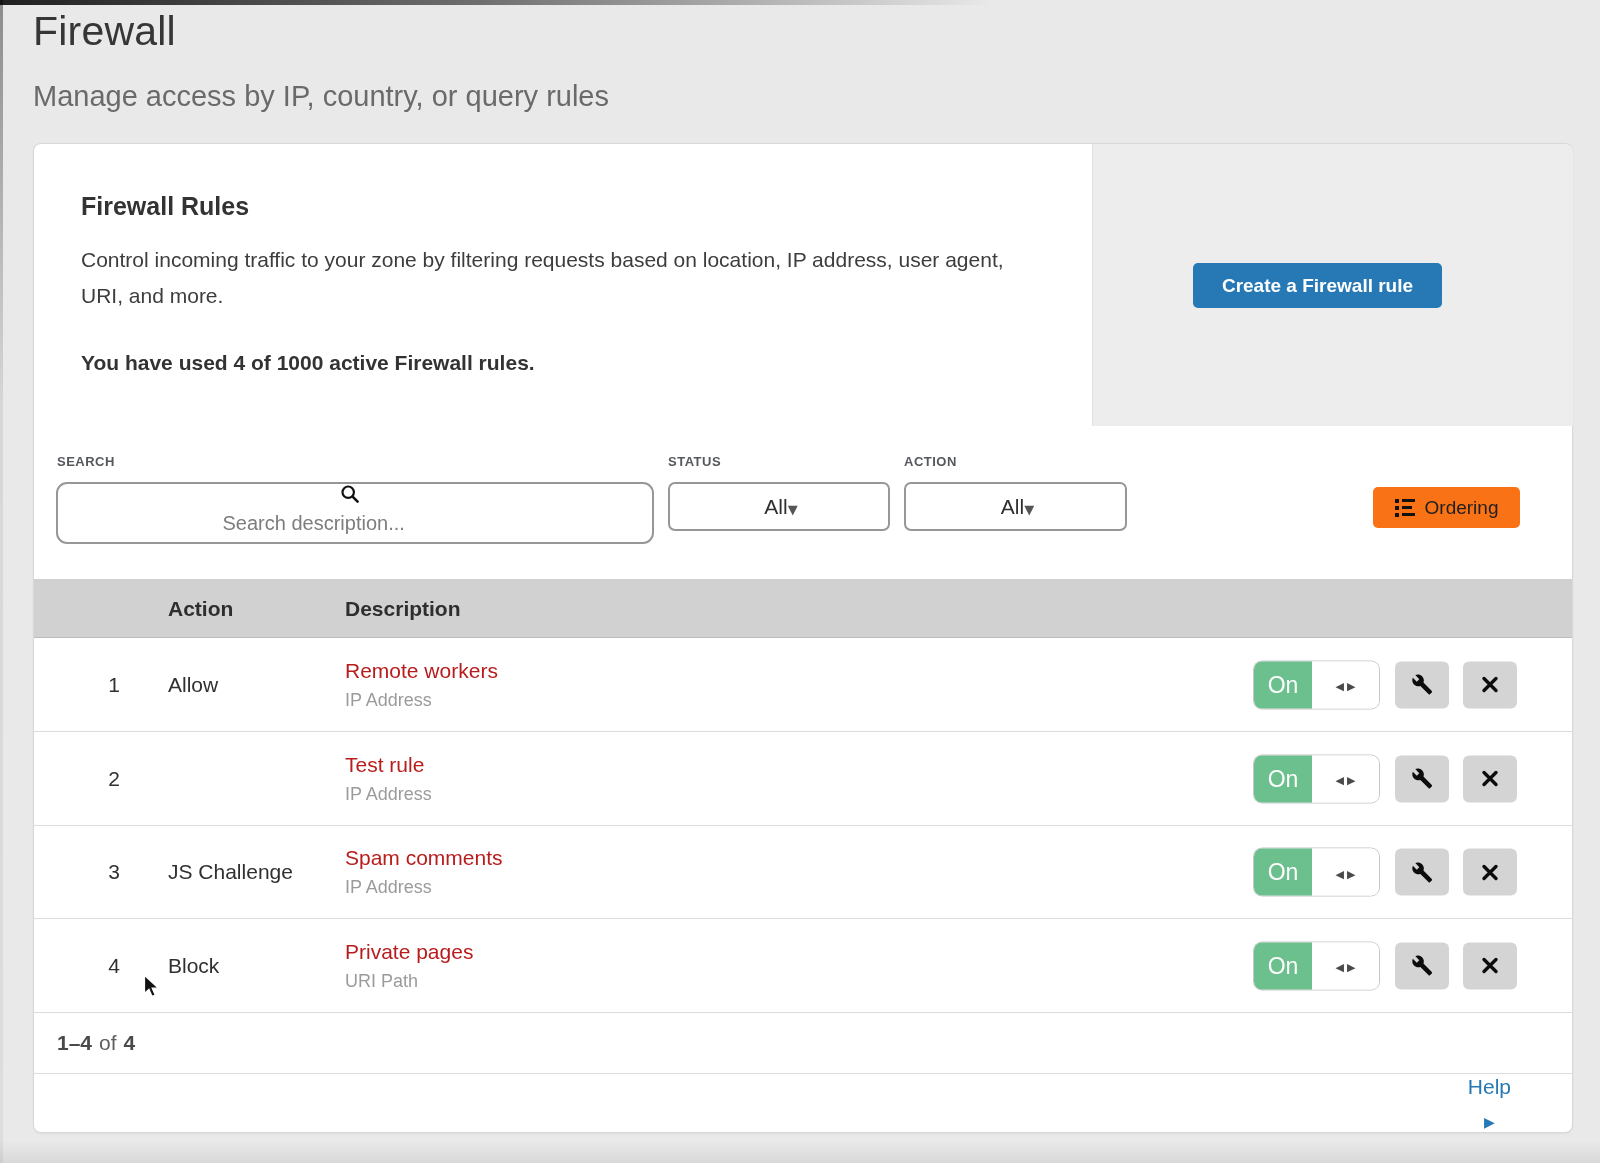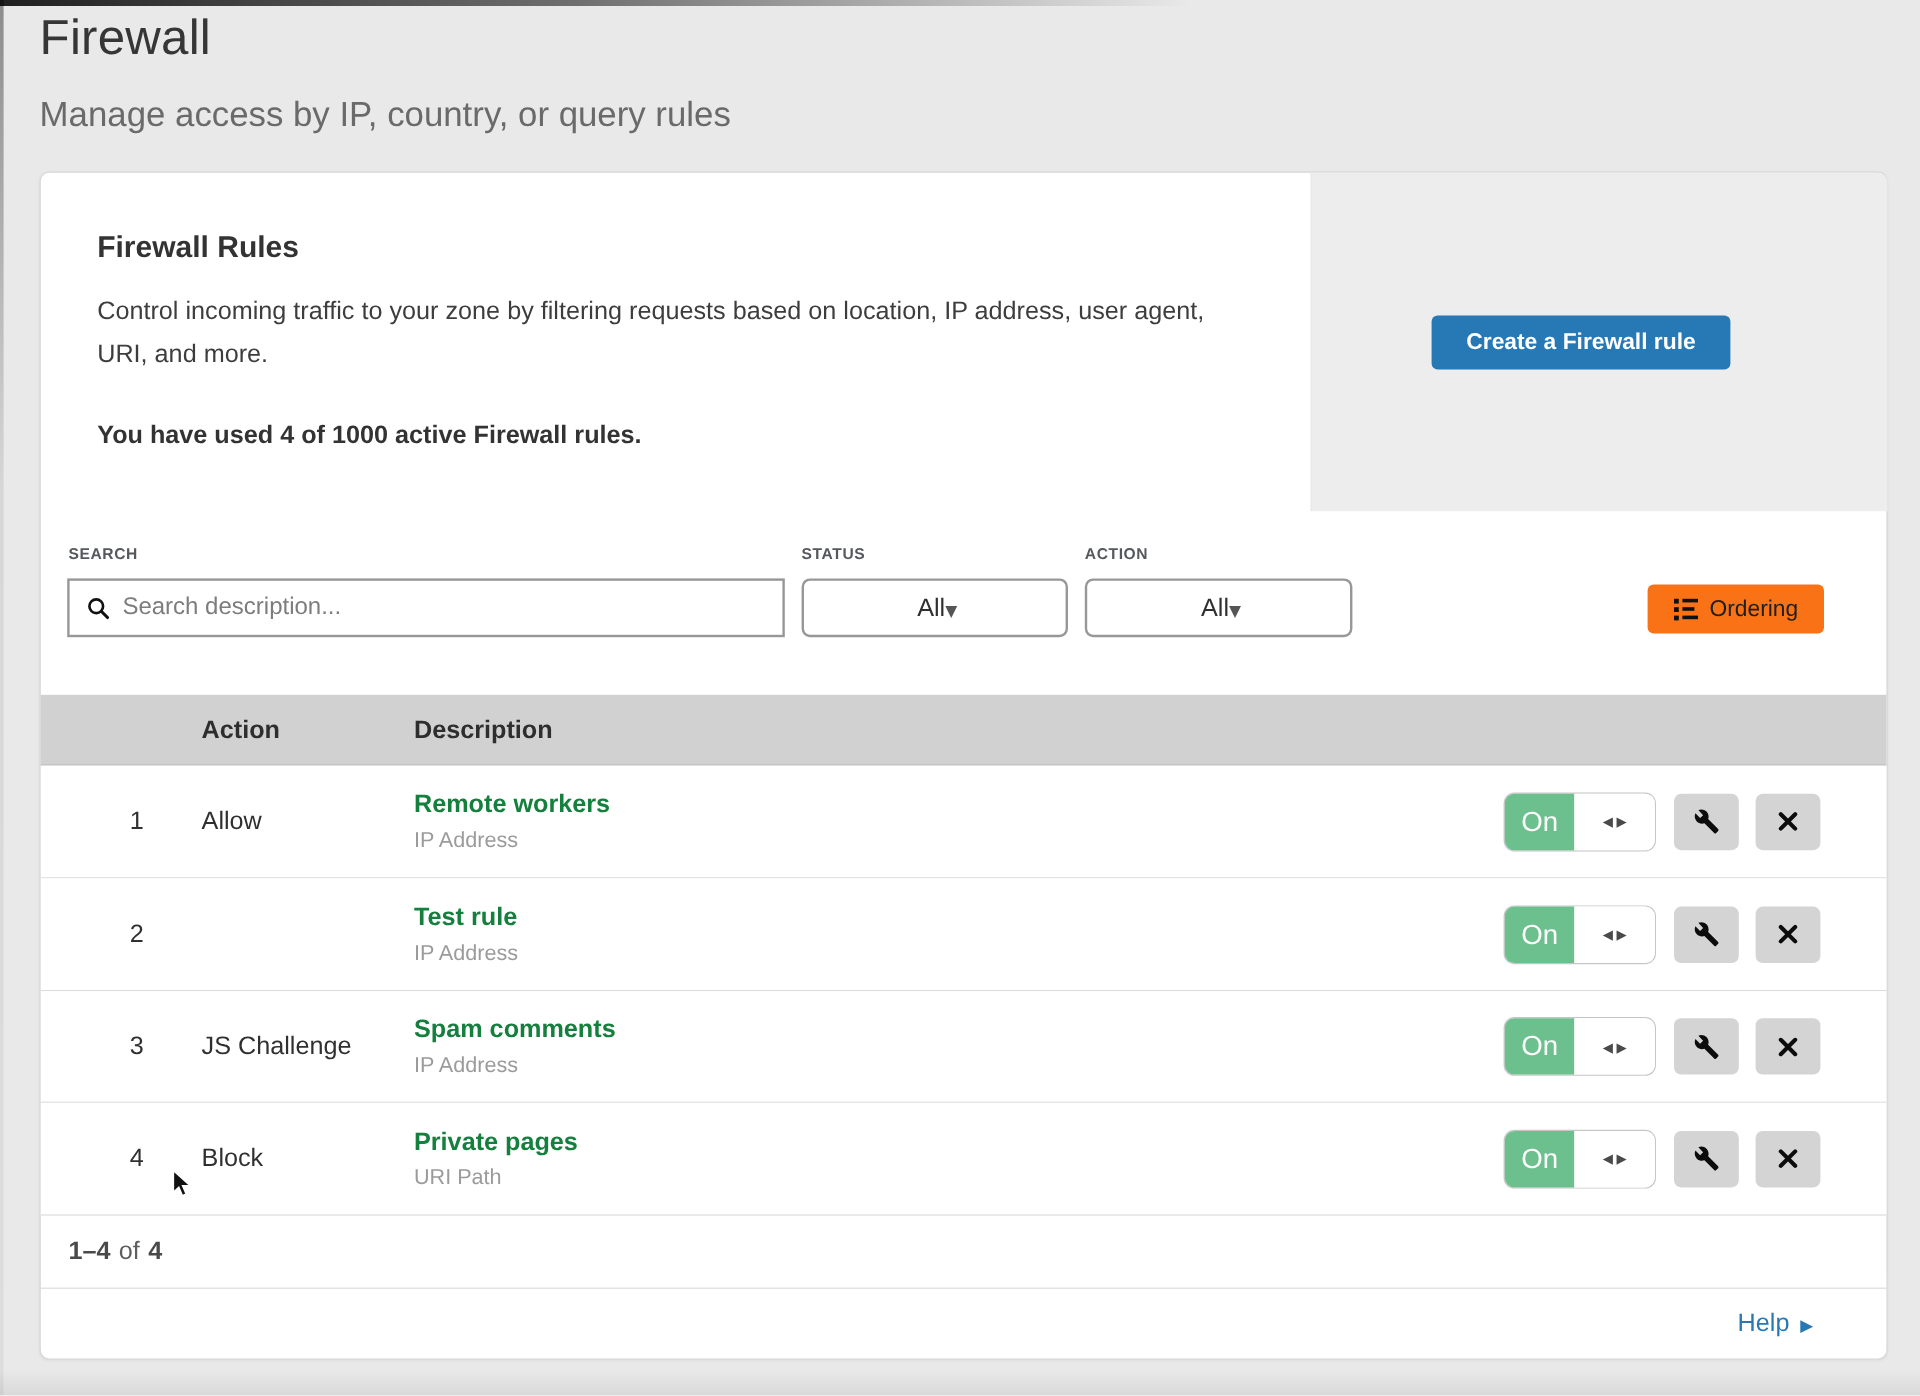--- a/index.html
+++ b/index.html
@@ -31,22 +31,22 @@
   .create-btn { position:absolute; left:100px; top:119px; width:249px; height:45px;
     border:none; border-radius:5px; color:#fff; font-size:19px; font-weight:600;
     font-family:inherit; cursor:pointer; }
   .overview-heading { position:absolute; left:47px; top:48px; font-size:25px; font-weight:700; color:#333; }
   .overview-desc { position:absolute; left:47px; top:98px; width:950px; font-size:21px; line-height:36px; color:#3d3d3d; }
   .overview-usage { position:absolute; left:47px; top:207px; font-size:21px; font-weight:700; color:#333; }
 
   
   .filter-label { position:absolute; top:310px; font-size:13px; font-weight:700; color:#55585c; letter-spacing:.5px; }
   .lbl-search { left:23px; } .lbl-status { left:634px; } .lbl-action { left:870px; }
-  .search-box { position:absolute; left:22px; top:338px; width:598px; height:49px;
-    border:2px solid #979797; border-radius:0; background:#fff; display:flex; align-items:center; padding:0 14px; }
+  .search-box { position:absolute; left:22px; top:338px; width:598px; height:62px;
+    border:2px solid #979797; border-radius:11px; background:#fff; display:flex; align-items:center; padding:0 14px;flex-direction:column; }
   .search-box svg { flex:0 0 auto; margin-right:10px; }
   .search-box input { border:none; outline:none; flex:1; font-size:20px; font-family:inherit; color:#333; background:transparent; }
   .search-box input::placeholder { color:#7d7d7d; }
   .select-box { position:absolute; top:338px; height:49px; border:2px solid #979797; border-radius:7px;
     background:#fff; display:flex; align-items:center; justify-content:center;
     padding:0 18px 0 22px; font-size:21px; color:#2f2f2f; cursor:pointer; }
   .sel-status { left:634px; width:222px; } .sel-action { left:870px; width:223px; }
   .chevron-down:before { content:"▼"; font-size:13px; color:#555; font-family:"DejaVu Sans",sans-serif; }
   .ordering-btn { position:absolute; left:1339px; top:343px; width:147px; height:41px;
     background:#f97316; border:none; border-radius:5px; display:flex; align-items:center; justify-content:center;
@@ -63,21 +63,21 @@
     border-bottom:1px solid #bdbdbd; }
   .thead .th { position:absolute; top:0; height:59px; display:flex; align-items:center;
     font-size:21px; font-weight:700; color:#2e2e2e; }
   .th-action { left:134px; } .th-desc { left:311px; }
   .trow { position:absolute; left:0; width:1538px; border-bottom:1px solid #dcdcdc; background:#fff; }
   .row-num { position:absolute; left:60px; top:0; width:40px; height:100%;
     display:flex; align-items:center; justify-content:center; font-size:21px; color:#303030; }
   .row-action { position:absolute; left:134px; top:0; height:100%; display:flex; align-items:center;
     font-size:21px; color:#303030; }
   .row-desc { position:absolute; left:311px; top:50%; transform:translateY(-50%); }
-  .row-desc .desc-title { font-size:21px; color:#15803d; margin-bottom:7px;font-weight:bold; }
+  .row-desc .desc-title { font-size:21px; color:#b91c1c; margin-bottom:7px; }
   .row-desc .desc-sub { font-size:18px; color:#9b9b9b; }
   .toggle { position:absolute; left:1220px; top:50%; transform:translateY(-50%); width:125px; height:47px;
     display:flex; border-radius:8px; box-shadow:0 0 0 1px #c6c6c6; cursor:pointer; }
   .toggle-on { width:58px; display:flex; align-items:center; justify-content:center;
     border-radius:8px 0 0 8px; color:#fdfdfd; font-size:23px; }
   .toggle-handle { flex:1; background:#fff; border-radius:0 8px 8px 0; display:flex;
     align-items:center; justify-content:center; gap:3px; }
   .toggle-handle .arr-l:before { content:"◀"; font-size:11px; color:#4a4a4a; font-family:"DejaVu Sans",sans-serif; }
   .toggle-handle .arr-r:before { content:"▶"; font-size:11px; color:#4a4a4a; font-family:"DejaVu Sans",sans-serif; }
   .icon-btn { position:absolute; top:50%; transform:translateY(-50%); height:47px; background:#d4d4d4;
@@ -85,21 +85,21 @@
   .btn-edit { left:1361px; width:54px; } .btn-delete { left:1429px; width:54px; }
 
   
   .pagination-row { position:absolute; left:0; top:869px; width:1538px; height:61px;
     border-bottom:1px solid #dcdcdc; display:flex; align-items:center; padding-left:23px;
     font-size:21px; color:#4a4a4a; }
   .pagination-row .pg-bold { font-weight:700; color:#4a4a4a; }
   .pagination-row .pg-of { font-weight:400; color:#5e5e5e; margin:0 7px; }
   .help-row { position:absolute; left:0; top:930px; width:1538px; height:58px;
     display:flex; align-items:center; justify-content:flex-end; padding-right:61px; }
-  .help-link { font-size:21px; text-decoration:none; display:flex; align-items:center; gap:9px; cursor:pointer; }
+  .help-link { font-size:21px; text-decoration:none; display:flex; align-items:center; gap:9px; cursor:pointer;flex-direction:column; }
   .help-arrow:before { content:"▶"; font-size:14px; font-family:"DejaVu Sans",sans-serif; }
 
   .cursor { position:absolute; left:141px; top:974px; width:22px; height:24px; pointer-events:none; }
 </style>
 </head>
 <body>
 
 <div class="top-edge"></div>
 <div class="left-edge"></div>
 <div class="bottom-edge"></div>

